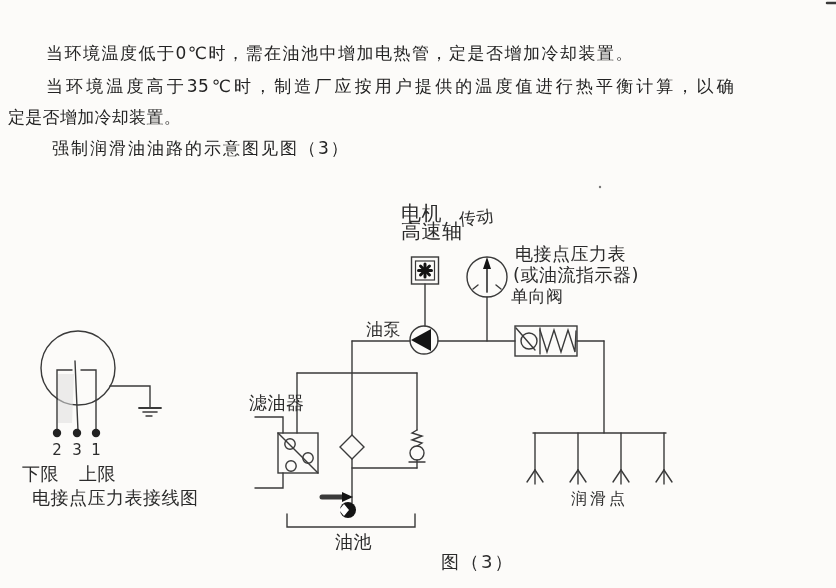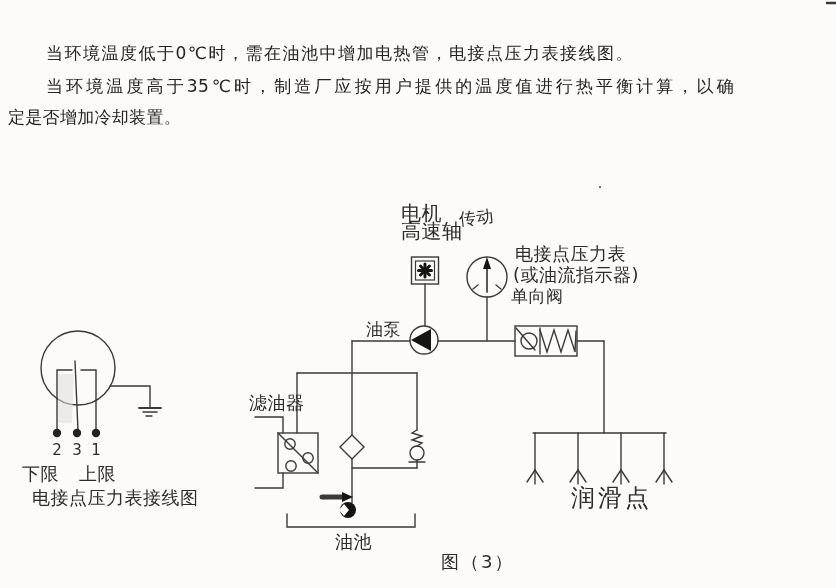--- a/index.html
+++ b/index.html
@@ -28,23 +28,24 @@
   .term{
     position:absolute;font-size:15px;color:#2c2c2c;
     transform:translateX(-50%);
   }
 </style>
 </head>
 <body>
 
 <div class="page">
 
-  <div class="para" style="left:46px;top:43px;letter-spacing:1.5px;">当环境温度低于0℃时，需在油池中增加电热管，电接点压力表接线图。</div>
+  <div class="para" style="left:46px;top:43px;letter-spacing:1.5px;">当环境温度低于0℃时，需在油池中增加电热管，定是否增加冷却装置。</div>
   <div class="para justified" style="left:46px;top:76px;width:688px;">当环境温度高于35℃时，制造厂应按用户提供的温度值进行热平衡计算，以确</div>
   <div class="para" style="left:8px;top:107px;">定是否增加冷却装置。</div>
+  <div class="para" style="left:52px;top:138px;letter-spacing:2px;">强制润滑油油路的示意图见图（3）</div>
 
   <svg width="836" height="588" viewBox="0 0 836 588" stroke="#3a3a3a" stroke-width="1.4" fill="none" stroke-linecap="round">
 
     <line x1="827" y1="3" x2="836" y2="3" stroke-width="2.5"></line>
     <circle cx="600" cy="187" r="1.2" fill="#777" stroke="none"></circle>
 
     <g>
       <circle cx="78" cy="368" r="37"></circle>
       <polygon points="58,374 74,374 72,423 58,423" fill="#dedede" opacity="0.55" stroke="none"></polygon>
       <polyline points="57,431 57,370 72,370"></polyline>
@@ -171,21 +172,21 @@
 
   <div class="dlabel small" style="left:401px;top:204px;">电机</div>
   <div class="dlabel small" style="left:401px;top:222px;">高速轴</div>
   <div class="dlabel tilt" style="left:459px;top:210px;">传动</div>
   <div class="dlabel" style="left:513px;top:265px;font-size:18px;">(或油流指示器)</div>
   <div class="dlabel" style="left:515px;top:244px;font-size:18px;">电接点压力表</div>
   <div class="dlabel" style="left:511px;top:287px;">单向阀</div>
   <div class="dlabel" style="left:366px;top:320px;text-align:right;">油泵</div>
   <div class="dlabel" style="left:249px;top:393px;font-size:18px;">滤油器</div>
   <div class="dlabel" style="left:335px;top:532px;font-size:18px;">油池</div>
-  <div class="dlabel" style="left:571px;top:489px;font-size:24px;letter-spacing:3px;">润滑点</div>
+  <div class="dlabel" style="left:571px;top:489px;font-size:16px;letter-spacing:3px;">润滑点</div>
   <div class="dlabel" style="left:441px;top:552px;font-size:18px;letter-spacing:2px;">图（3）</div>
 
   <div class="term" style="left:57px;top:441px;">2</div>
   <div class="term" style="left:77px;top:441px;">3</div>
   <div class="term" style="left:96px;top:441px;">1</div>
   <div class="dlabel" style="left:22px;top:464px;font-size:18px;">下限</div>
   <div class="dlabel" style="left:79px;top:464px;font-size:18px;">上限</div>
   <div class="dlabel" style="left:20px;top:488px;font-size:18px;margin-left:12px;">电接点压力表接线图</div>
 
 </div>

